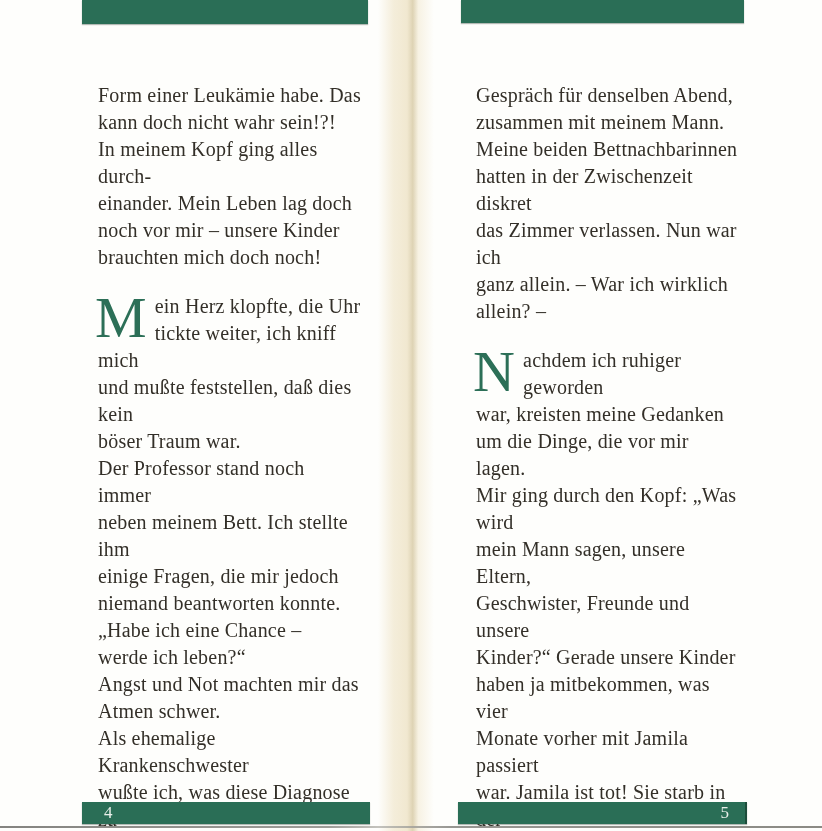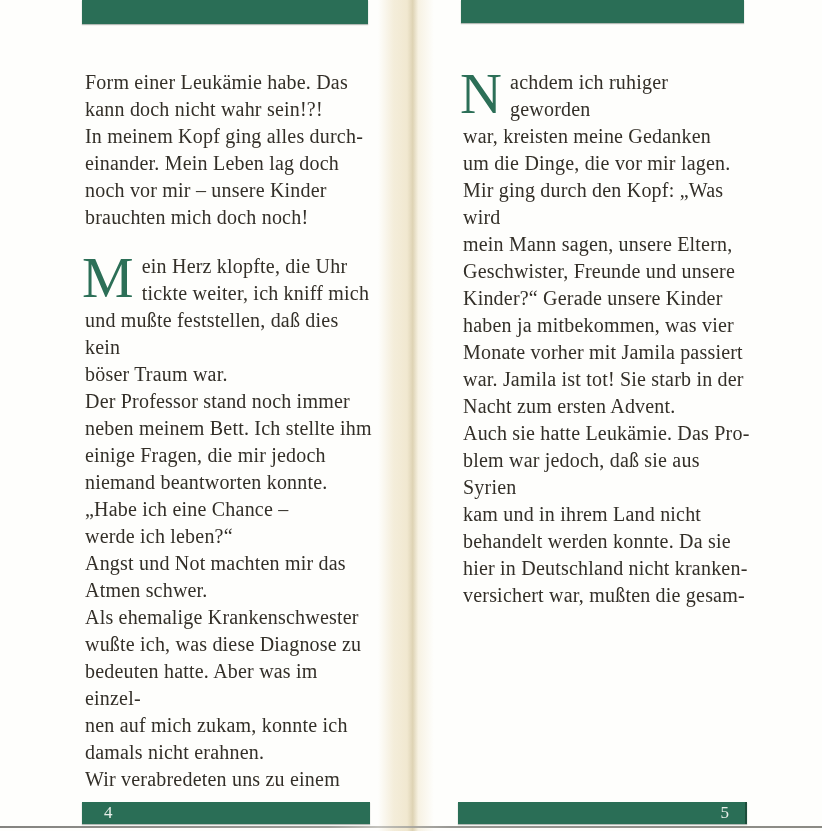--- a/index.html
+++ b/index.html
@@ -56,21 +56,21 @@
     position: absolute;
     top: 66px;
     width: 296px;
     color: #332f28;
     font-size: 20px;
     line-height: 27px;
     letter-spacing: 0.2px;
   }
   .col.left  { left: 82px; }
   .col.right { left: 460px; }
-  .para { margin: 3px; }
+  .para { margin: 16px; }
   .para + .para { margin-top: 22px; }
   .lines { white-space: pre-line; }
   .dropcap {
     float: left;
     color: #2c6f57;
     font-size: 58px;
     line-height: 47px;
     height: 52px;
     margin: 1px 8px 0 -3px;
     font-family: "Liberation Serif", serif;
@@ -117,20 +117,29 @@
   </div>
 
   <div class="bar ftr-left">
     <span class="pagenum num-left">4</span>
   </div>
 
   <div class="bar hdr-right"></div>
 
   <div class="col right">
     <p class="para">
+      <span class="lines">Gespräch für denselben Abend,
+zusammen mit meinem Mann.
+Meine beiden Bettnachbarinnen
+hatten in der Zwischenzeit diskret
+das Zimmer verlassen. Nun war ich
+ganz allein. – War ich wirklich
+allein? –</span>
+    </p>
+    <p class="para">
       <span class="dropcap">N</span><span class="lines">achdem ich ruhiger geworden
 war, kreisten meine Gedanken
 um die Dinge, die vor mir lagen.
 Mir ging durch den Kopf: „Was wird
 mein Mann sagen, unsere Eltern,
 Geschwister, Freunde und unsere
 Kinder?“ Gerade unsere Kinder
 haben ja mitbekommen, was vier
 Monate vorher mit Jamila passiert
 war. Jamila ist tot! Sie starb in der

